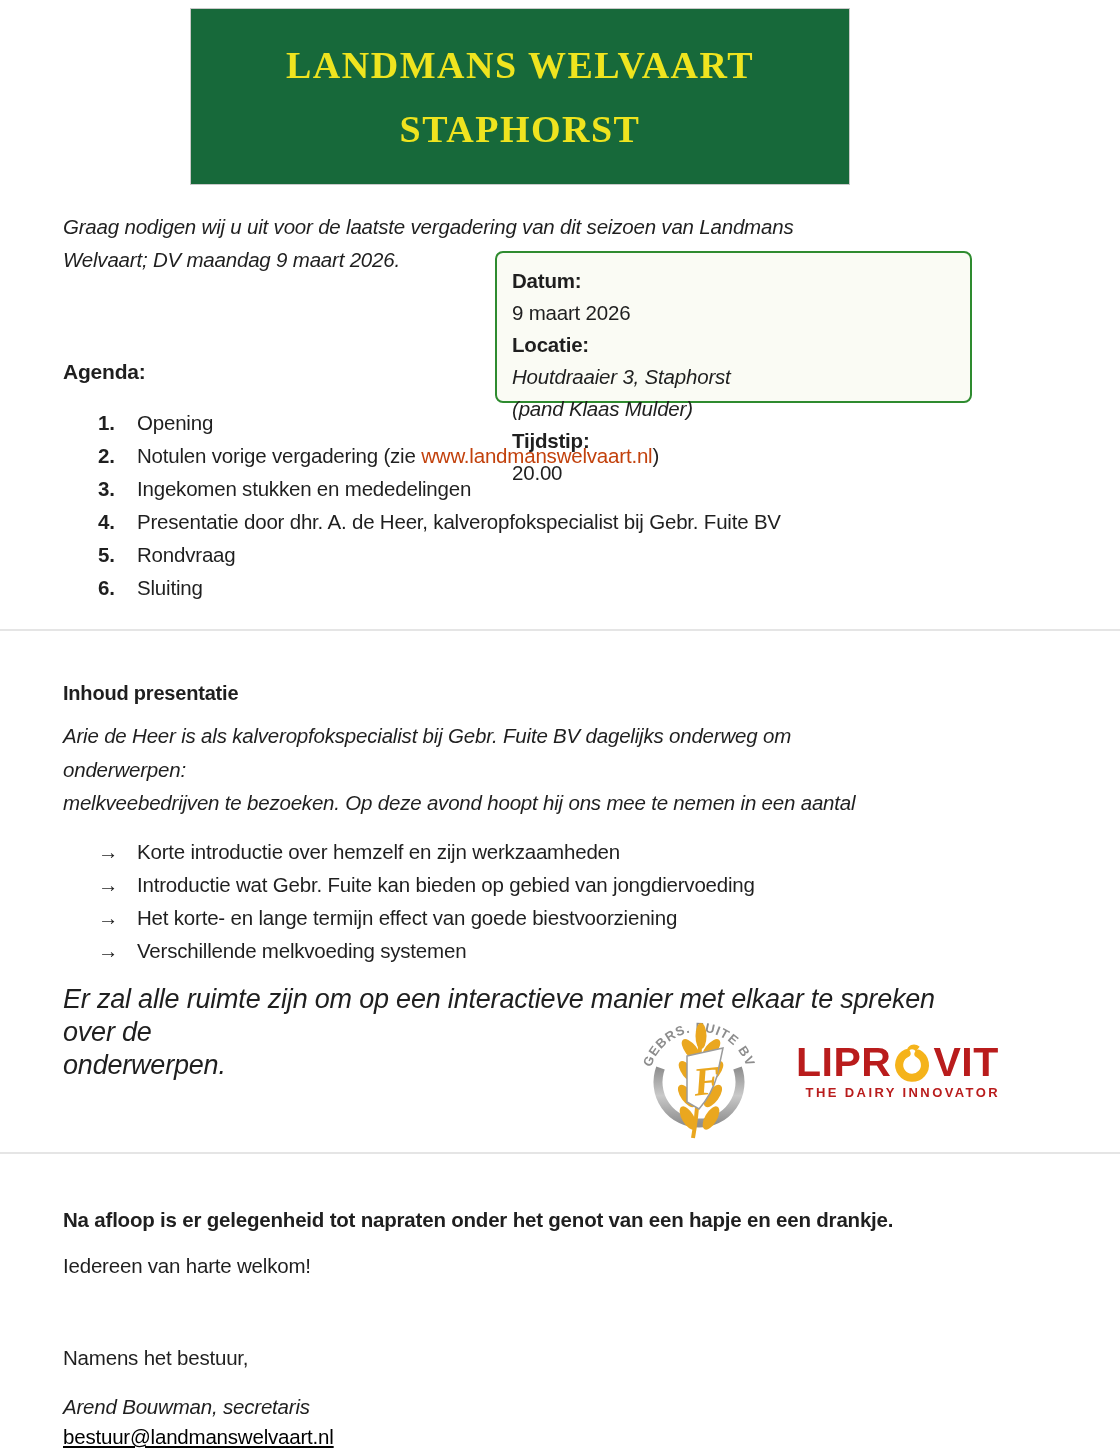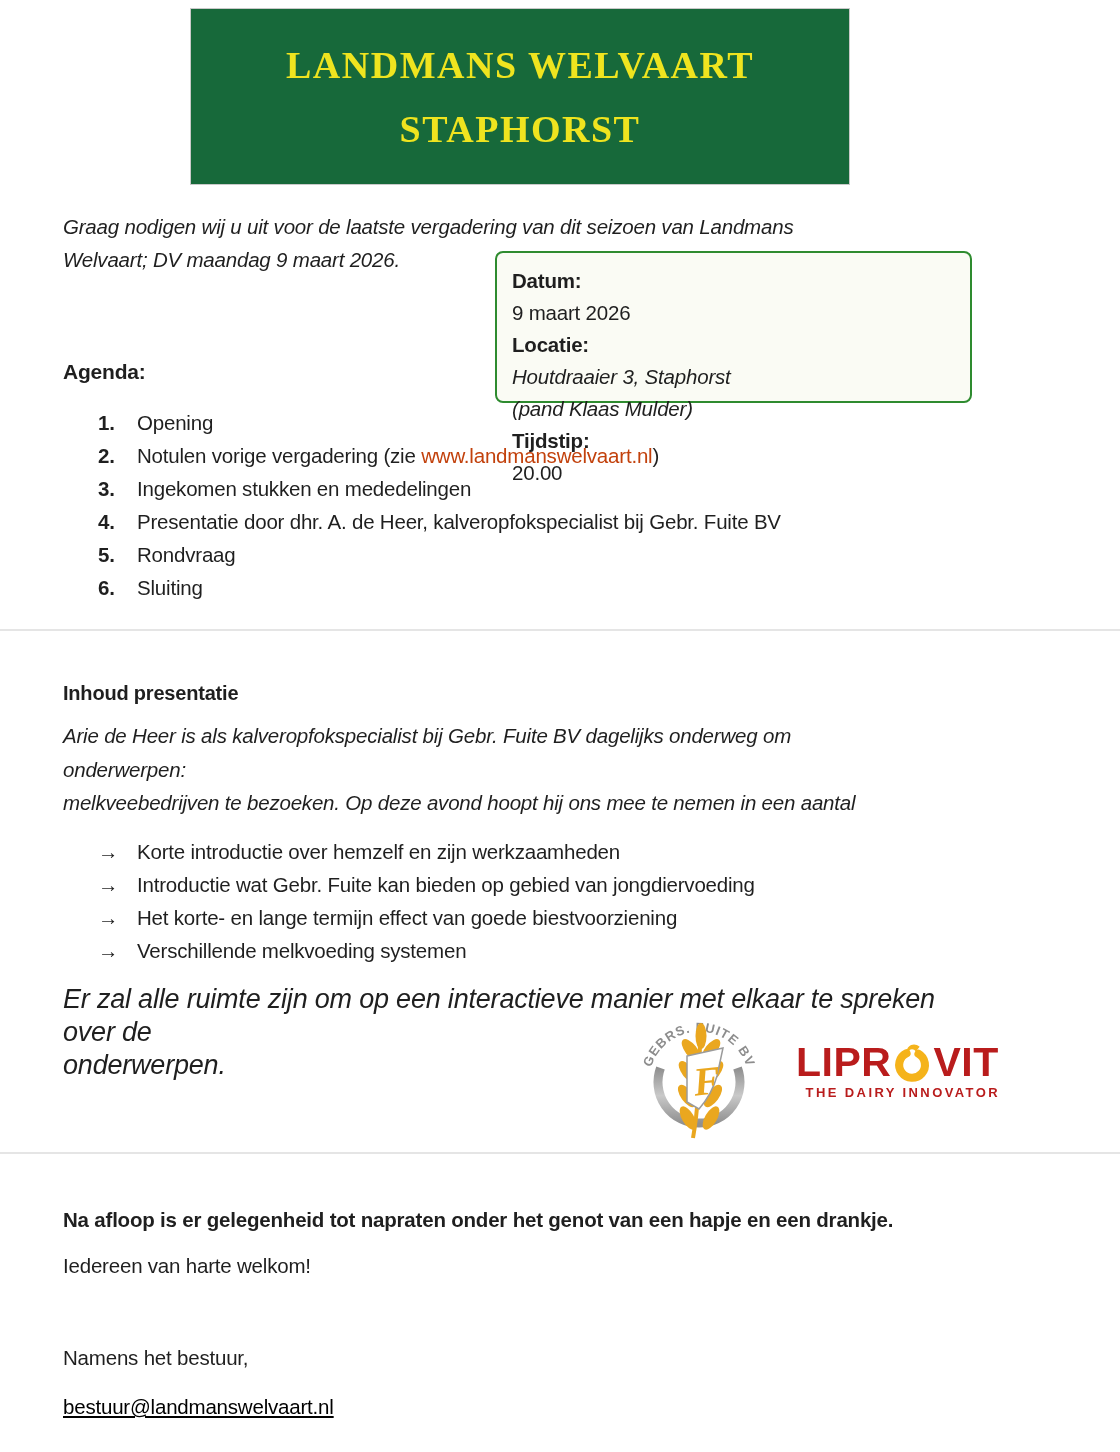--- a/index.html
+++ b/index.html
@@ -202,16 +202,17 @@
     </div>
     <div class="lp-tag">THE DAIRY INNOVATOR</div>
   </div>
 
   <div class="abs divider" style="top:1152px;"></div>
 
   <p class="abs close1">Na afloop is er gelegenheid tot napraten onder het genot van een hapje en een drankje.</p>
   <p class="abs close2">Iedereen van harte welkom!</p>
   <p class="abs signoff">Namens het bestuur,</p>
   <p class="abs sname">
+    <span class="line">Arend Bouwman, secretaris</span>
     <a class="maillink">bestuur@landmanswelvaart.nl</a>
   </p>
 
 </div>
 
 </body></html>

